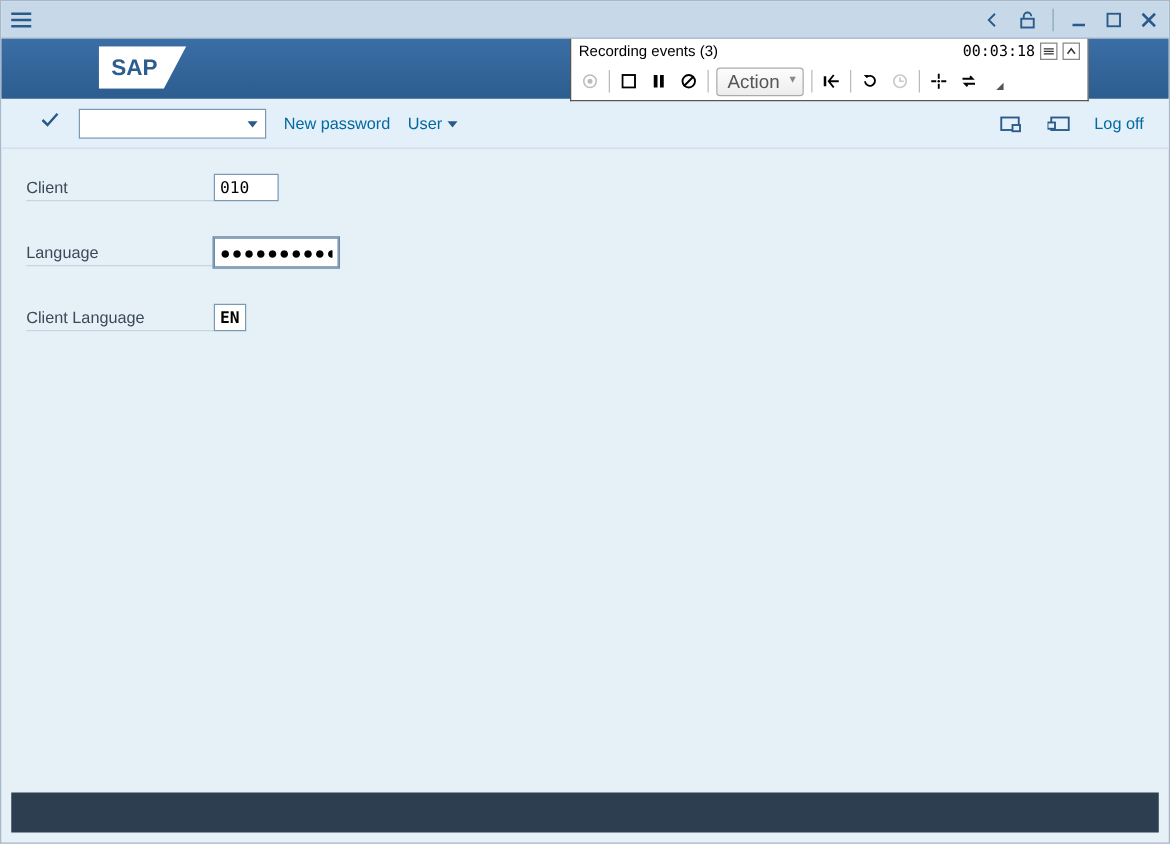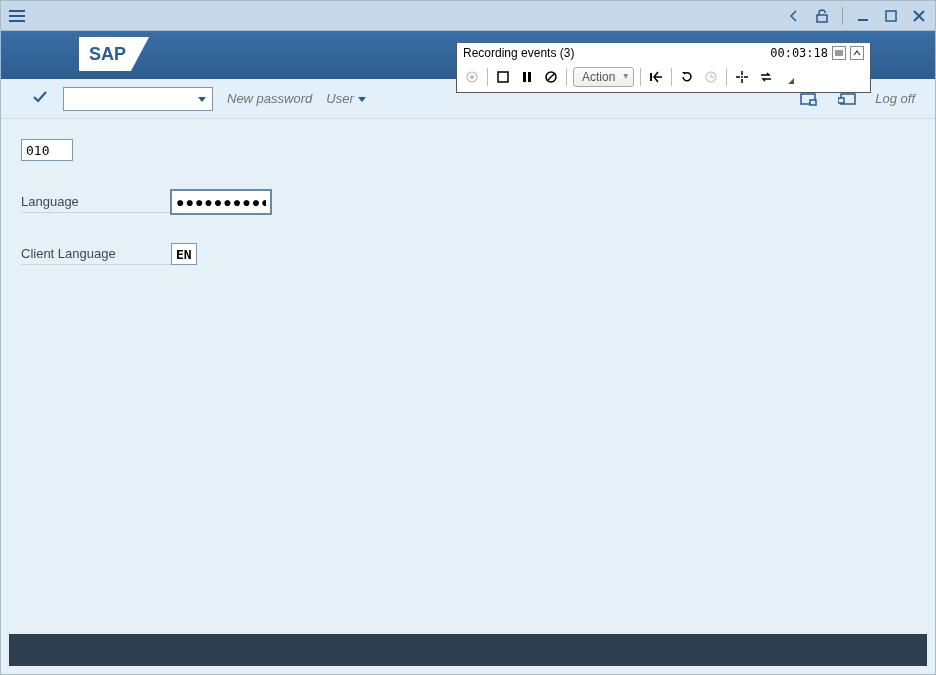--- a/index.html
+++ b/index.html
@@ -36,21 +36,21 @@
       height: 48px;
       background: linear-gradient(#3a6ea5, #2d5d8f);
       position: relative;
       display: flex;
       align-items: center;
       padding-left: 78px;
     }
     
     .recording-panel {
       position: absolute;
-      top: 42px;
+      top: 30px;
       left: 455px;
       width: 415px;
       height: 50px;
       background: #fff;
       border: 1px solid #555;
       border-top: none;
       z-index: 100;
       font-size: 12px;
     }
     .rec-top {
@@ -70,21 +70,21 @@
       padding: 2px 6px;
       gap: 6px;
       height: 28px;
     }
     .rec-btn { width:18px; height:18px; display:inline-flex; align-items:center; justify-content:center; cursor:pointer; }
     .rec-vsep { width: 1px; height: 18px; background: #bbb; }
     .rec-action-select {
       border: 1px solid #aaa;
       border-radius: 3px;
       padding: 2px 18px 2px 8px;
-      font-size: 12px;
+      font-size: 15px;
       color: #555;
       background: linear-gradient(#fdfdfd,#ededed);
       position: relative;
       cursor: pointer;
     }
     .rec-action-select::after {
       content: "▾"; position: absolute; right: 5px; top: 2px; font-size: 10px; color: #888;
     }
     
     .toolbar {
@@ -105,21 +105,21 @@
       border: 1px solid #7a99b5;
       background: #fff;
       position: relative;
       cursor: text;
     }
     .command-field::after {
       content: ""; position: absolute; right: 6px; top: 9px;
       border-left: 4px solid transparent; border-right: 4px solid transparent;
       border-top: 5px solid #2a5a8a;
     }
-    .tb-link { color: #737373; cursor: pointer; font-size: 13px; font-style: italic; }
+    .tb-link { color: #0369a1; cursor: pointer; font-size: 13px; }
     .more-link::after {
       content: ""; display: inline-block; margin-left: 4px;
       border-left: 4px solid transparent; border-right: 4px solid transparent;
       border-top: 5px solid #2a5a8a; vertical-align: middle;
     }
     
     .form-area {
       padding: 18px 0 0 20px;
     }
     .form-row {
@@ -335,20 +335,21 @@
           <rect x="3" y="3" width="14" height="10" stroke="#2a5a8a" fill="none" stroke-width="1.5"></rect>
           <rect x="0" y="7" width="6" height="5" fill="#e4f0f9" stroke="#2a5a8a" stroke-width="1.5"></rect>
         </svg>
     </span>
     <span class="tb-link">Log off</span>
   </div>
 </div>
 
 <div class="form-area">
   <div class="form-row">
+    <span class="form-label">Client</span>
     <input class="form-input-small w30" value="010" style="">
   </div>
   <div class="row-gap"></div>
   <div class="form-row">
     <span class="form-label">Language</span>
     <input class="form-input-pass" value="●●●●●●●●●●●●" style="">
   </div>
   <div class="row-gap"></div>
   <div class="form-row">
     <span class="form-label">Client Language</span>

